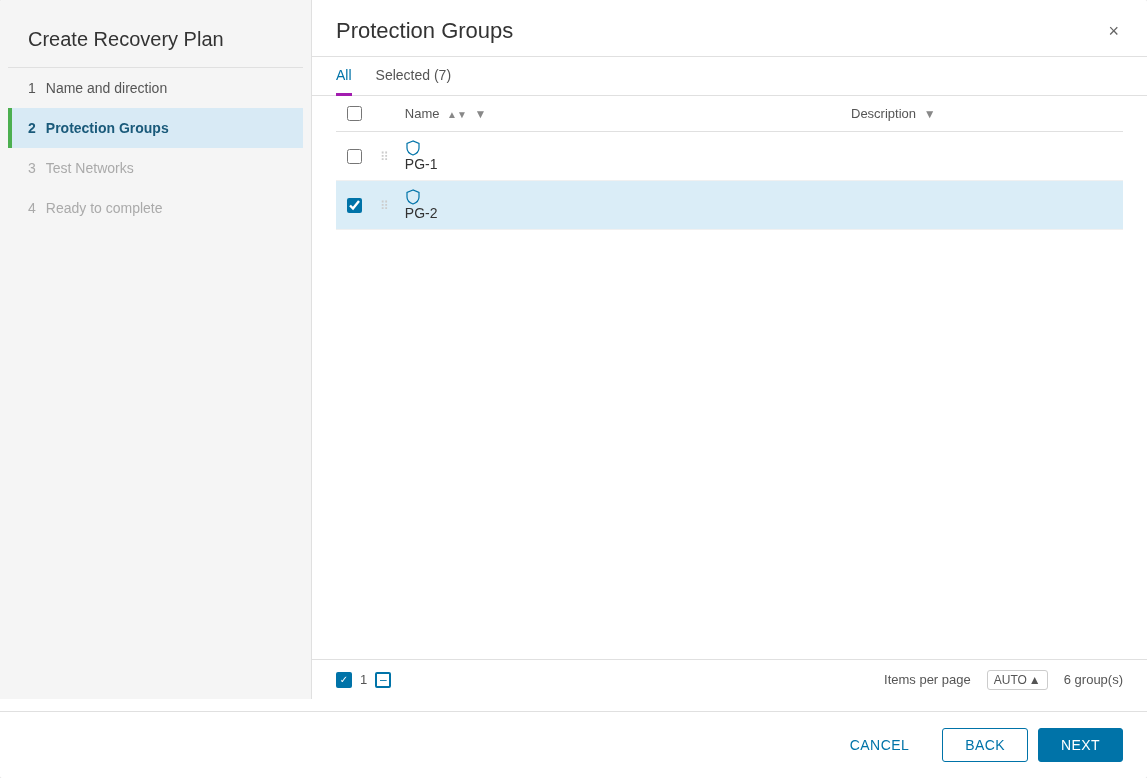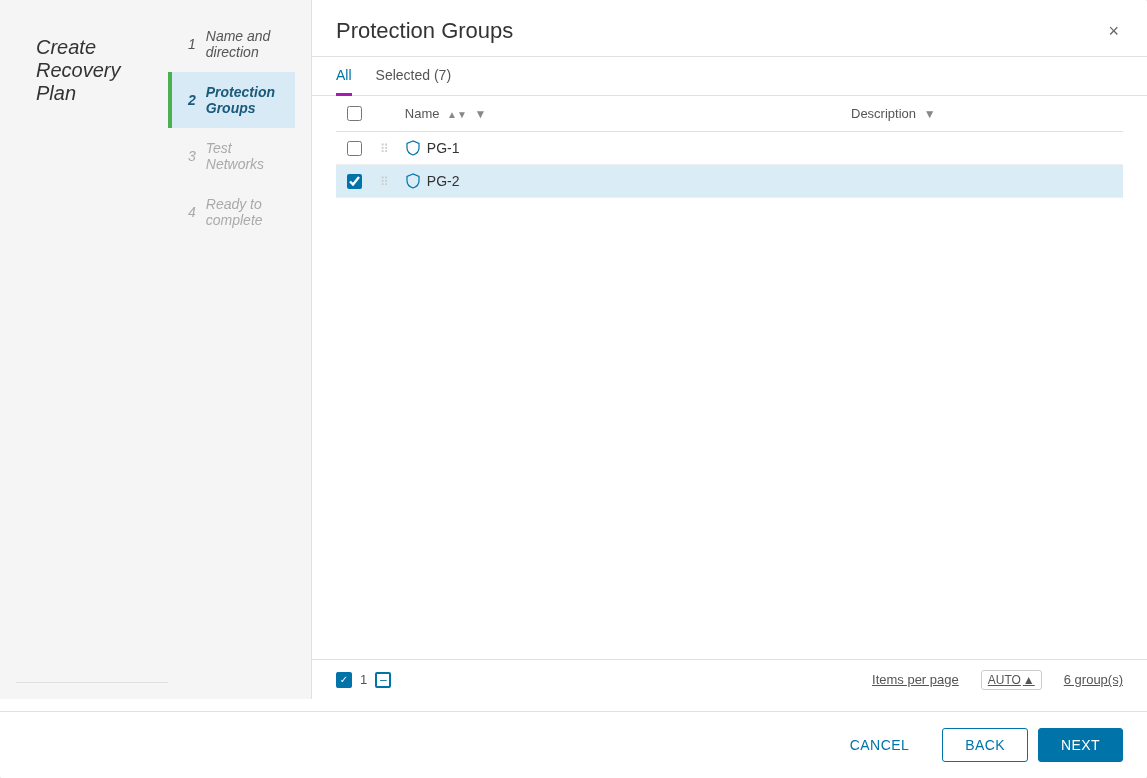--- a/index.html
+++ b/index.html
@@ -25,24 +25,23 @@
     .dialog-body {
       display: flex;
       flex: 1;
       overflow: hidden;
     }
     
     .sidebar {
       width: 312px;
       background: #f5f5f5;
       border-right: 1px solid #e0e0e0;
-      padding: 16px;
-      display: flex;
-      flex-direction: row;
-      font-style: italic;
+      padding: 8px;
+      display: flex;
+      flex-direction: column;
     }
     .sidebar-title {
       font-size: 20px;
       font-weight: 300;
       color: #333;
       padding: 20px 20px 16px 20px;
       border-bottom: 1px solid #e0e0e0;
     }
     .sidebar-steps {
       list-style: none;
@@ -194,20 +193,21 @@
     .shield-icon {
       display: inline-block;
       width: 16px;
       height: 16px;
       margin-right: 6px;
       vertical-align: middle;
     }
     .row-name {
       display: flex;
       align-items: flex-start;
+      flex-direction: column;
     }
     
     .table-footer {
       border-top: 1px solid #e0e0e0;
       padding: 6px 24px;
       display: flex;
       align-items: center;
       justify-content: space-between;
       background: #fff;
       min-height: 40px;
@@ -215,24 +215,23 @@
     .footer-left {
       display: flex;
       align-items: center;
       gap: 8px;
       color: #555;
       font-size: 13px;
     }
     .footer-right {
       display: flex;
       align-items: center;
-      gap: 22px;
+      gap: 16px;
       color: #555;
       font-size: 13px;
-      text-decoration: underline;
     }
     .auto-select {
       display: flex;
       align-items: center;
       gap: 2px;
       border: 1px solid #ccc;
       border-radius: 3px;
       padding: 2px 6px;
       font-size: 12px;
       cursor: pointer;

